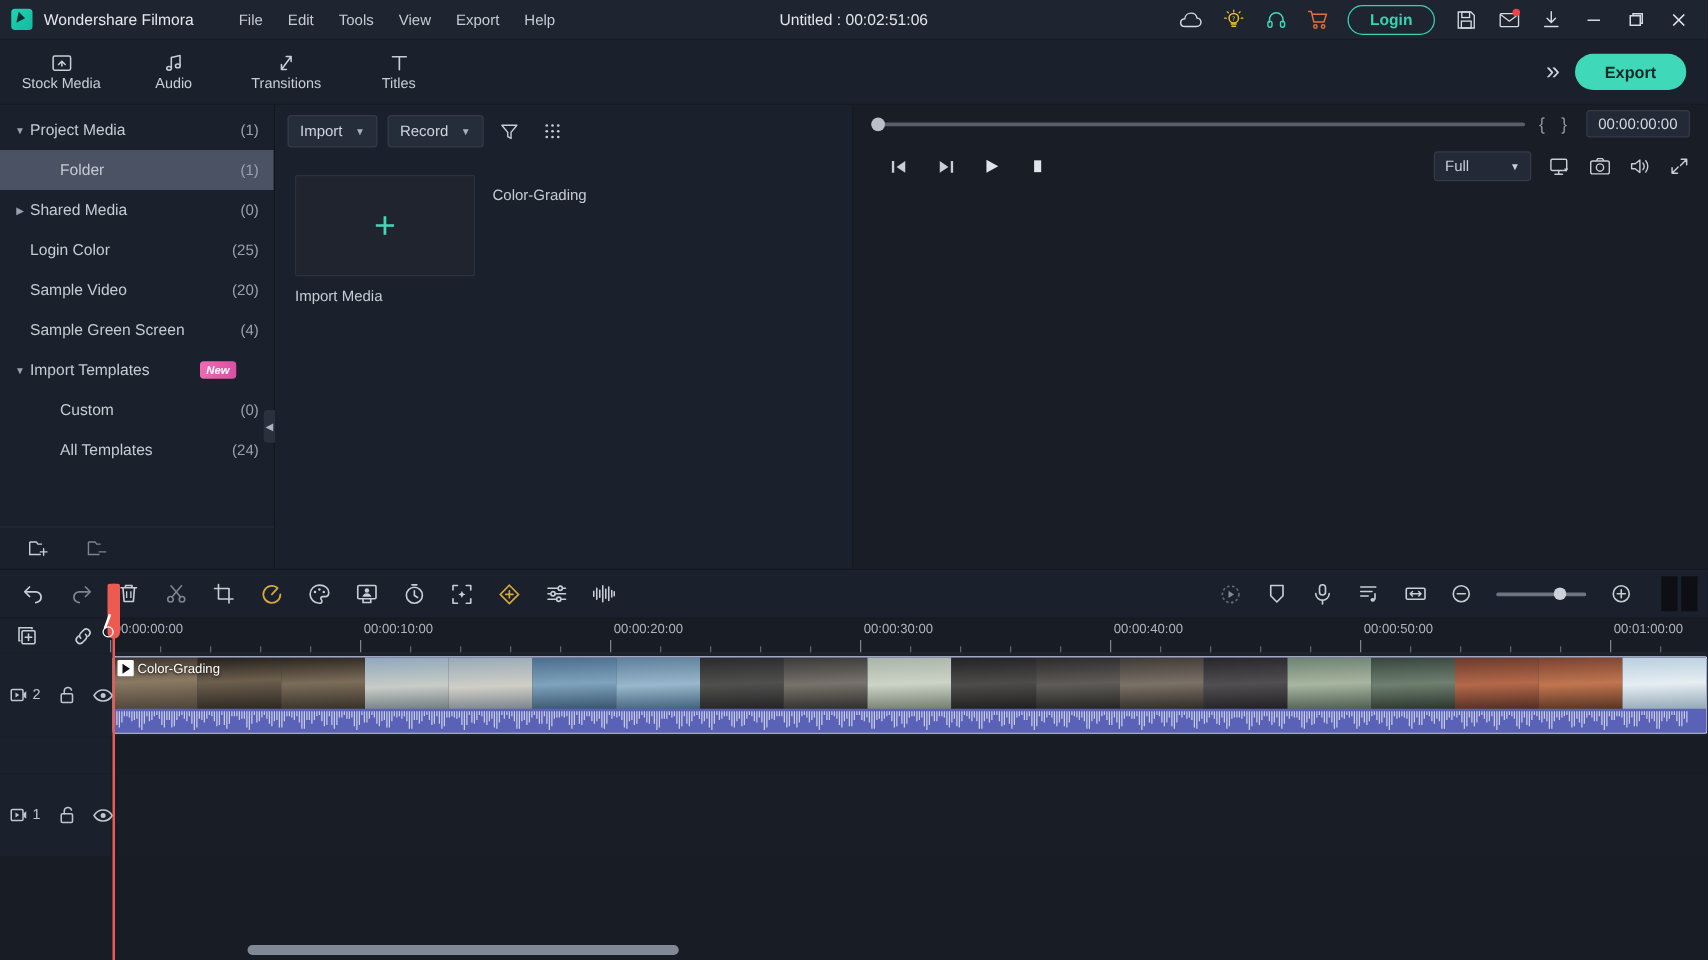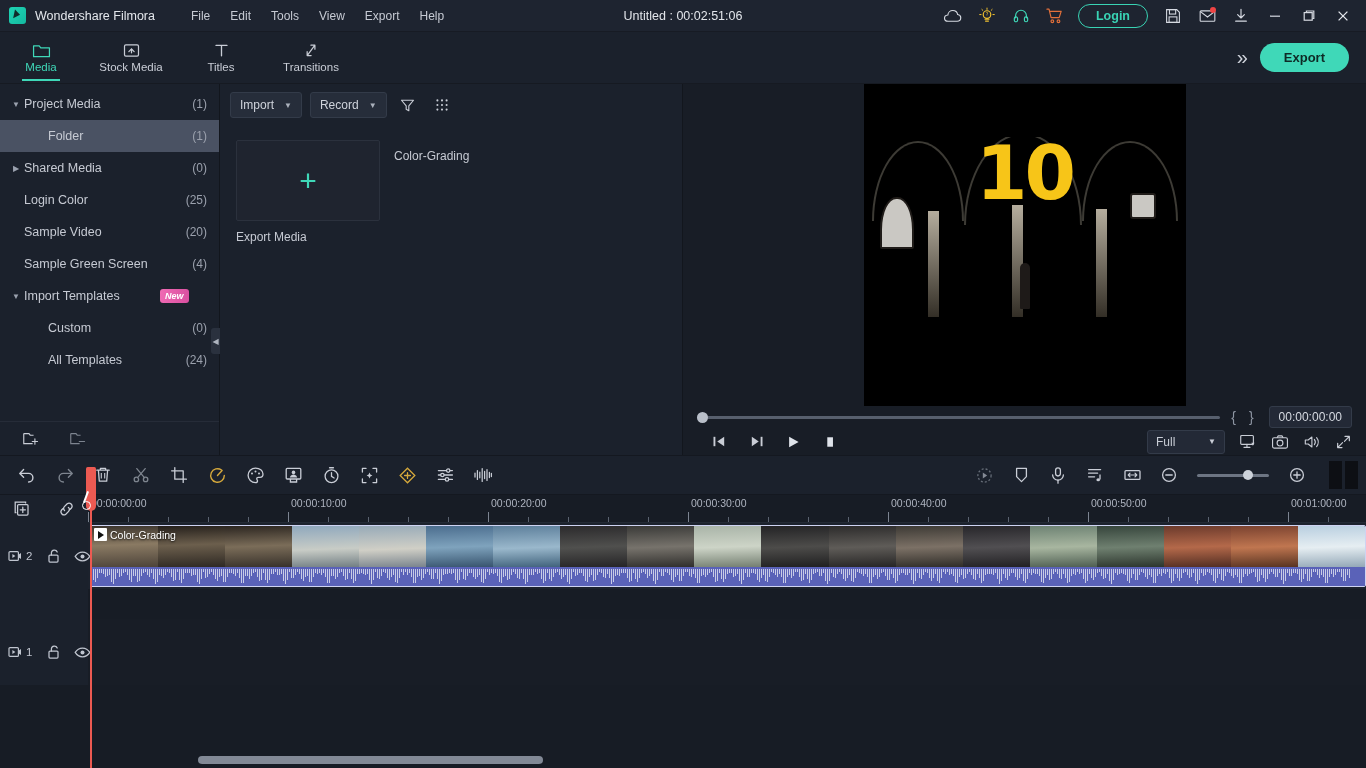--- a/index.html
+++ b/index.html
@@ -435,53 +435,55 @@
       </div>
       <div class="tb-icon">
         <svg width="14" height="14" viewBox="0 0 14 14">
             <path d="M2.6 2.6l8.8 8.8M11.4 2.6l-8.8 8.8" stroke="#e4e7ec" stroke-width="1.3"></path>
           </svg>
       </div>
     </div>
   </div>
 
   <div class="tooltabs">
-    <div class="tool-tab active">
-      <span>
-        <svg width="19" height="17" viewBox="0 0 20 18">
-            <path d="M1.6 4.2h6l1.6 2h9.2v9.4H1.6z" fill="none" stroke="#3fd8b8" stroke-width="1.3" stroke-linejoin="round"></path>
-          </svg>
-      </span>
-      <span class="tt-label">Media</span>
-    </div>
     <div class="tool-tab wide">
       <span>
         <svg width="19" height="17" viewBox="0 0 20 18">
             <rect x="2.6" y="3" width="14.8" height="12" rx="1.4" fill="none" stroke="#c9cdd6" stroke-width="1.3"></rect>
             <path d="M7.2 10.2l2.8-2.8 2.8 2.8" fill="none" stroke="#c9cdd6" stroke-width="1.3" stroke-linecap="round" stroke-linejoin="round"></path>
             <path d="M10 7.6v3.8" stroke="#c9cdd6" stroke-width="1.3" stroke-linecap="round"></path>
           </svg>
       </span>
       <span class="tt-label">Stock Media</span>
     </div>
     <div class="tool-tab">
       <span>
         <svg width="19" height="17" viewBox="0 0 20 18">
-            <path d="M4.2 3.6h11.6M10 3.6v11" stroke="#c9cdd6" stroke-width="1.4" stroke-linecap="round"></path>
-          </svg>
-      </span>
-      <span class="tt-label">Titles</span>
+            <path d="M7.4 13V4.2l7.4-1.6v8.6" fill="none" stroke="#c9cdd6" stroke-width="1.3" stroke-linejoin="round"></path>
+            <ellipse cx="5.5" cy="13.4" rx="2" ry="1.6" fill="none" stroke="#c9cdd6" stroke-width="1.3"></ellipse>
+            <ellipse cx="12.9" cy="11.4" rx="2" ry="1.6" fill="none" stroke="#c9cdd6" stroke-width="1.3"></ellipse>
+          </svg>
+      </span>
+      <span class="tt-label">Audio</span>
     </div>
     <div class="tool-tab wide">
       <span>
         <svg width="19" height="17" viewBox="0 0 20 18">
             <path d="M13.6 3.4L5.4 14.4M13.6 3.4h-4.2M13.6 3.4v4.2M5.4 14.4h4.2M5.4 14.4v-4.2" fill="none" stroke="#c9cdd6" stroke-width="1.3" stroke-linecap="round" stroke-linejoin="round"></path>
           </svg>
       </span>
       <span class="tt-label">Transitions</span>
+    </div>
+    <div class="tool-tab">
+      <span>
+        <svg width="19" height="17" viewBox="0 0 20 18">
+            <path d="M4.2 3.6h11.6M10 3.6v11" stroke="#c9cdd6" stroke-width="1.4" stroke-linecap="round"></path>
+          </svg>
+      </span>
+      <span class="tt-label">Titles</span>
     </div>
     <div class="chev-more">»</div>
     <button class="export-btn">Export</button>
   </div>
 
   <div class="mid">
 
     <div class="sidebar">
       <div class="side-list">
 
@@ -591,49 +593,33 @@
               </g>
             </svg>
         </div>
       </div>
 
       <div class="media-grid">
         <div class="media-cell">
           <div class="thumb-import">
             <span class="plus-ic">+</span>
           </div>
-          <div class="cell-label">Export Media</div>
+          <div class="cell-label">Import Media</div>
         </div>
 
         <div class="media-cell">
           <div class="cell-label">Color-Grading</div>
           <svg class="cursor-arrow" width="14" height="19" viewBox="0 0 14 19" style="position:absolute;left:418px;top:163px;">
             <path d="M1 1l0 14.5 3.6-3.6 2.3 5 2.3-1-2.3-4.9 5 0z" fill="#fff" stroke="#202020" stroke-width="1"></path>
           </svg>
         </div>
       </div>
     </div>
 
     <div class="preview">
-      <div class="pv-stage">
-        <div class="pv-frame">
-          <div class="pv-video">
-            <div class="varch" style="left:8px;top:4px;width:92px;height:80px;"></div>
-            <div class="varch" style="left:100px;top:-4px;width:118px;height:92px;"></div>
-            <div class="varch" style="left:218px;top:4px;width:96px;height:80px;"></div>
-            <div class="vcol" style="left:64px;height:106px;"></div>
-            <div class="vcol" style="left:148px;height:112px;"></div>
-            <div class="vcol" style="left:232px;height:108px;"></div>
-            <div class="pv-window" style="left:16px;top:60px;width:34px;height:52px;"></div>
-            <div class="pv-window" style="left:266px;top:56px;width:26px;height:26px;border-radius:3px;"></div>
-            <div class="pv-walker"></div>
-          </div>
-          <div class="pv-num">10</div>
-        </div>
-      </div>
 
       <div class="pv-seekrow">
         <div class="seek-track">
           <div class="seek-thumb"></div>
         </div>
         <span class="brace">{</span>
         <span class="brace">}</span>
         <span class="tc-box">00:00:00:00</span>
       </div>
 

